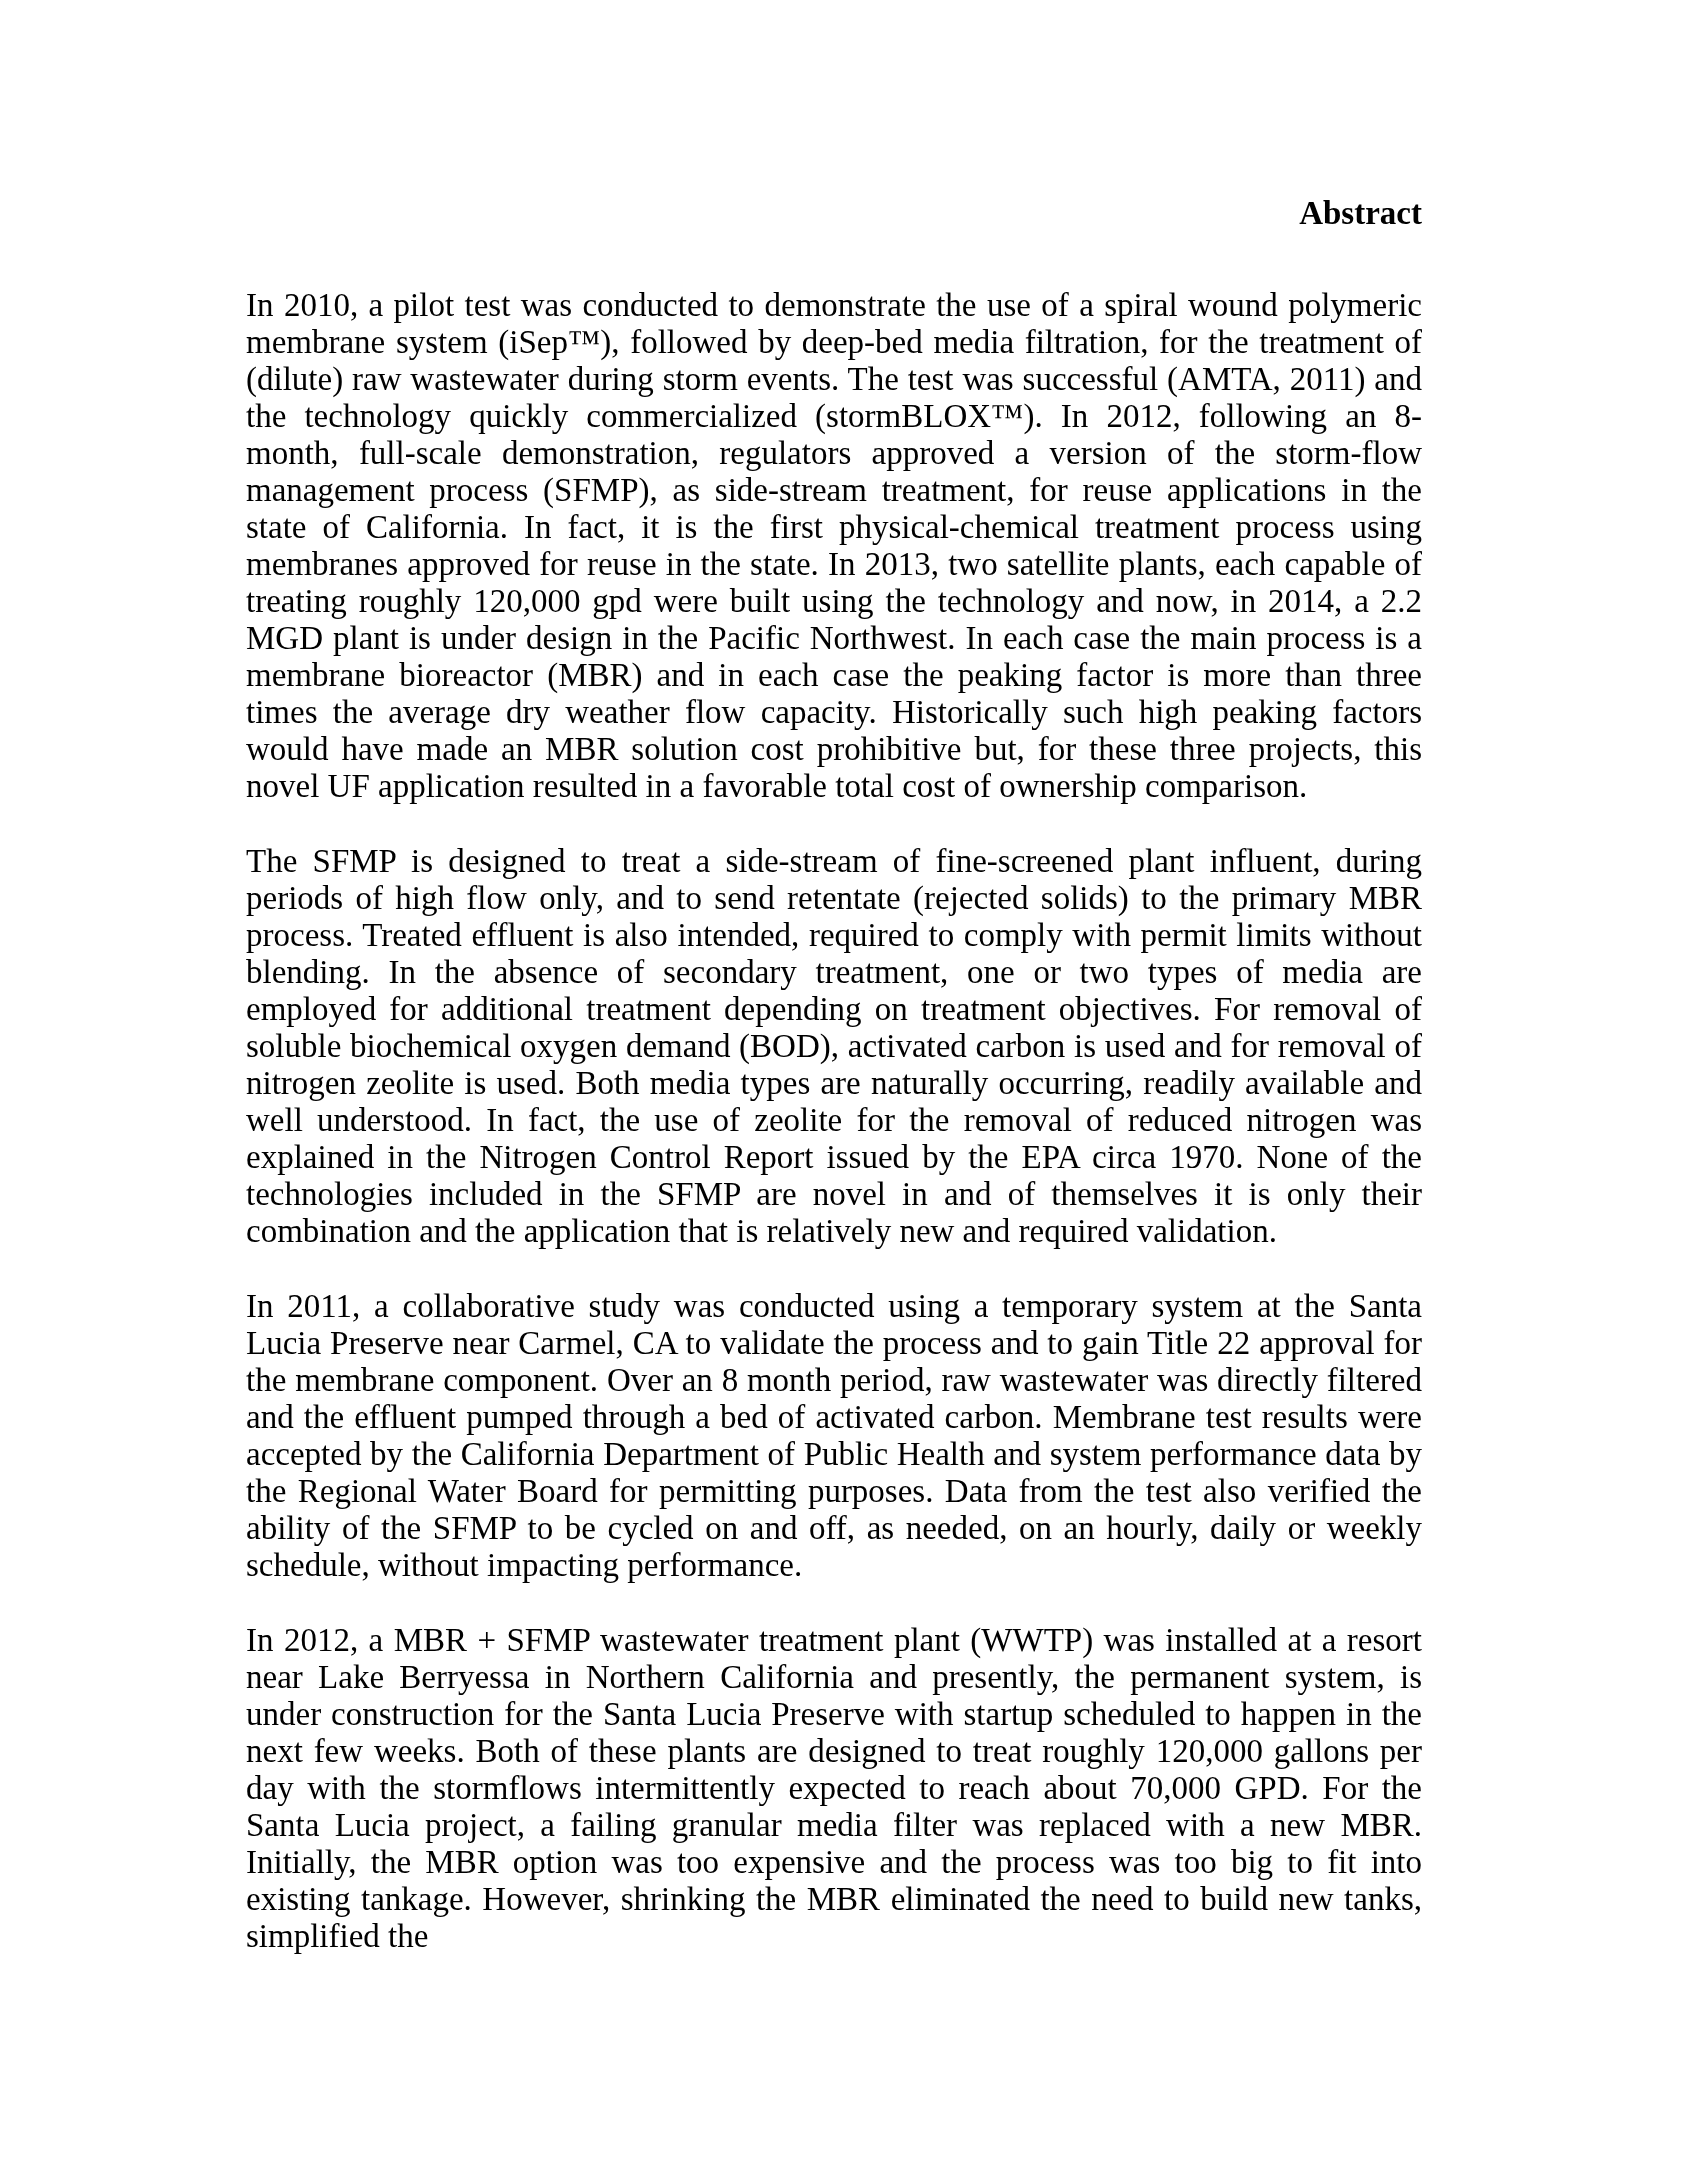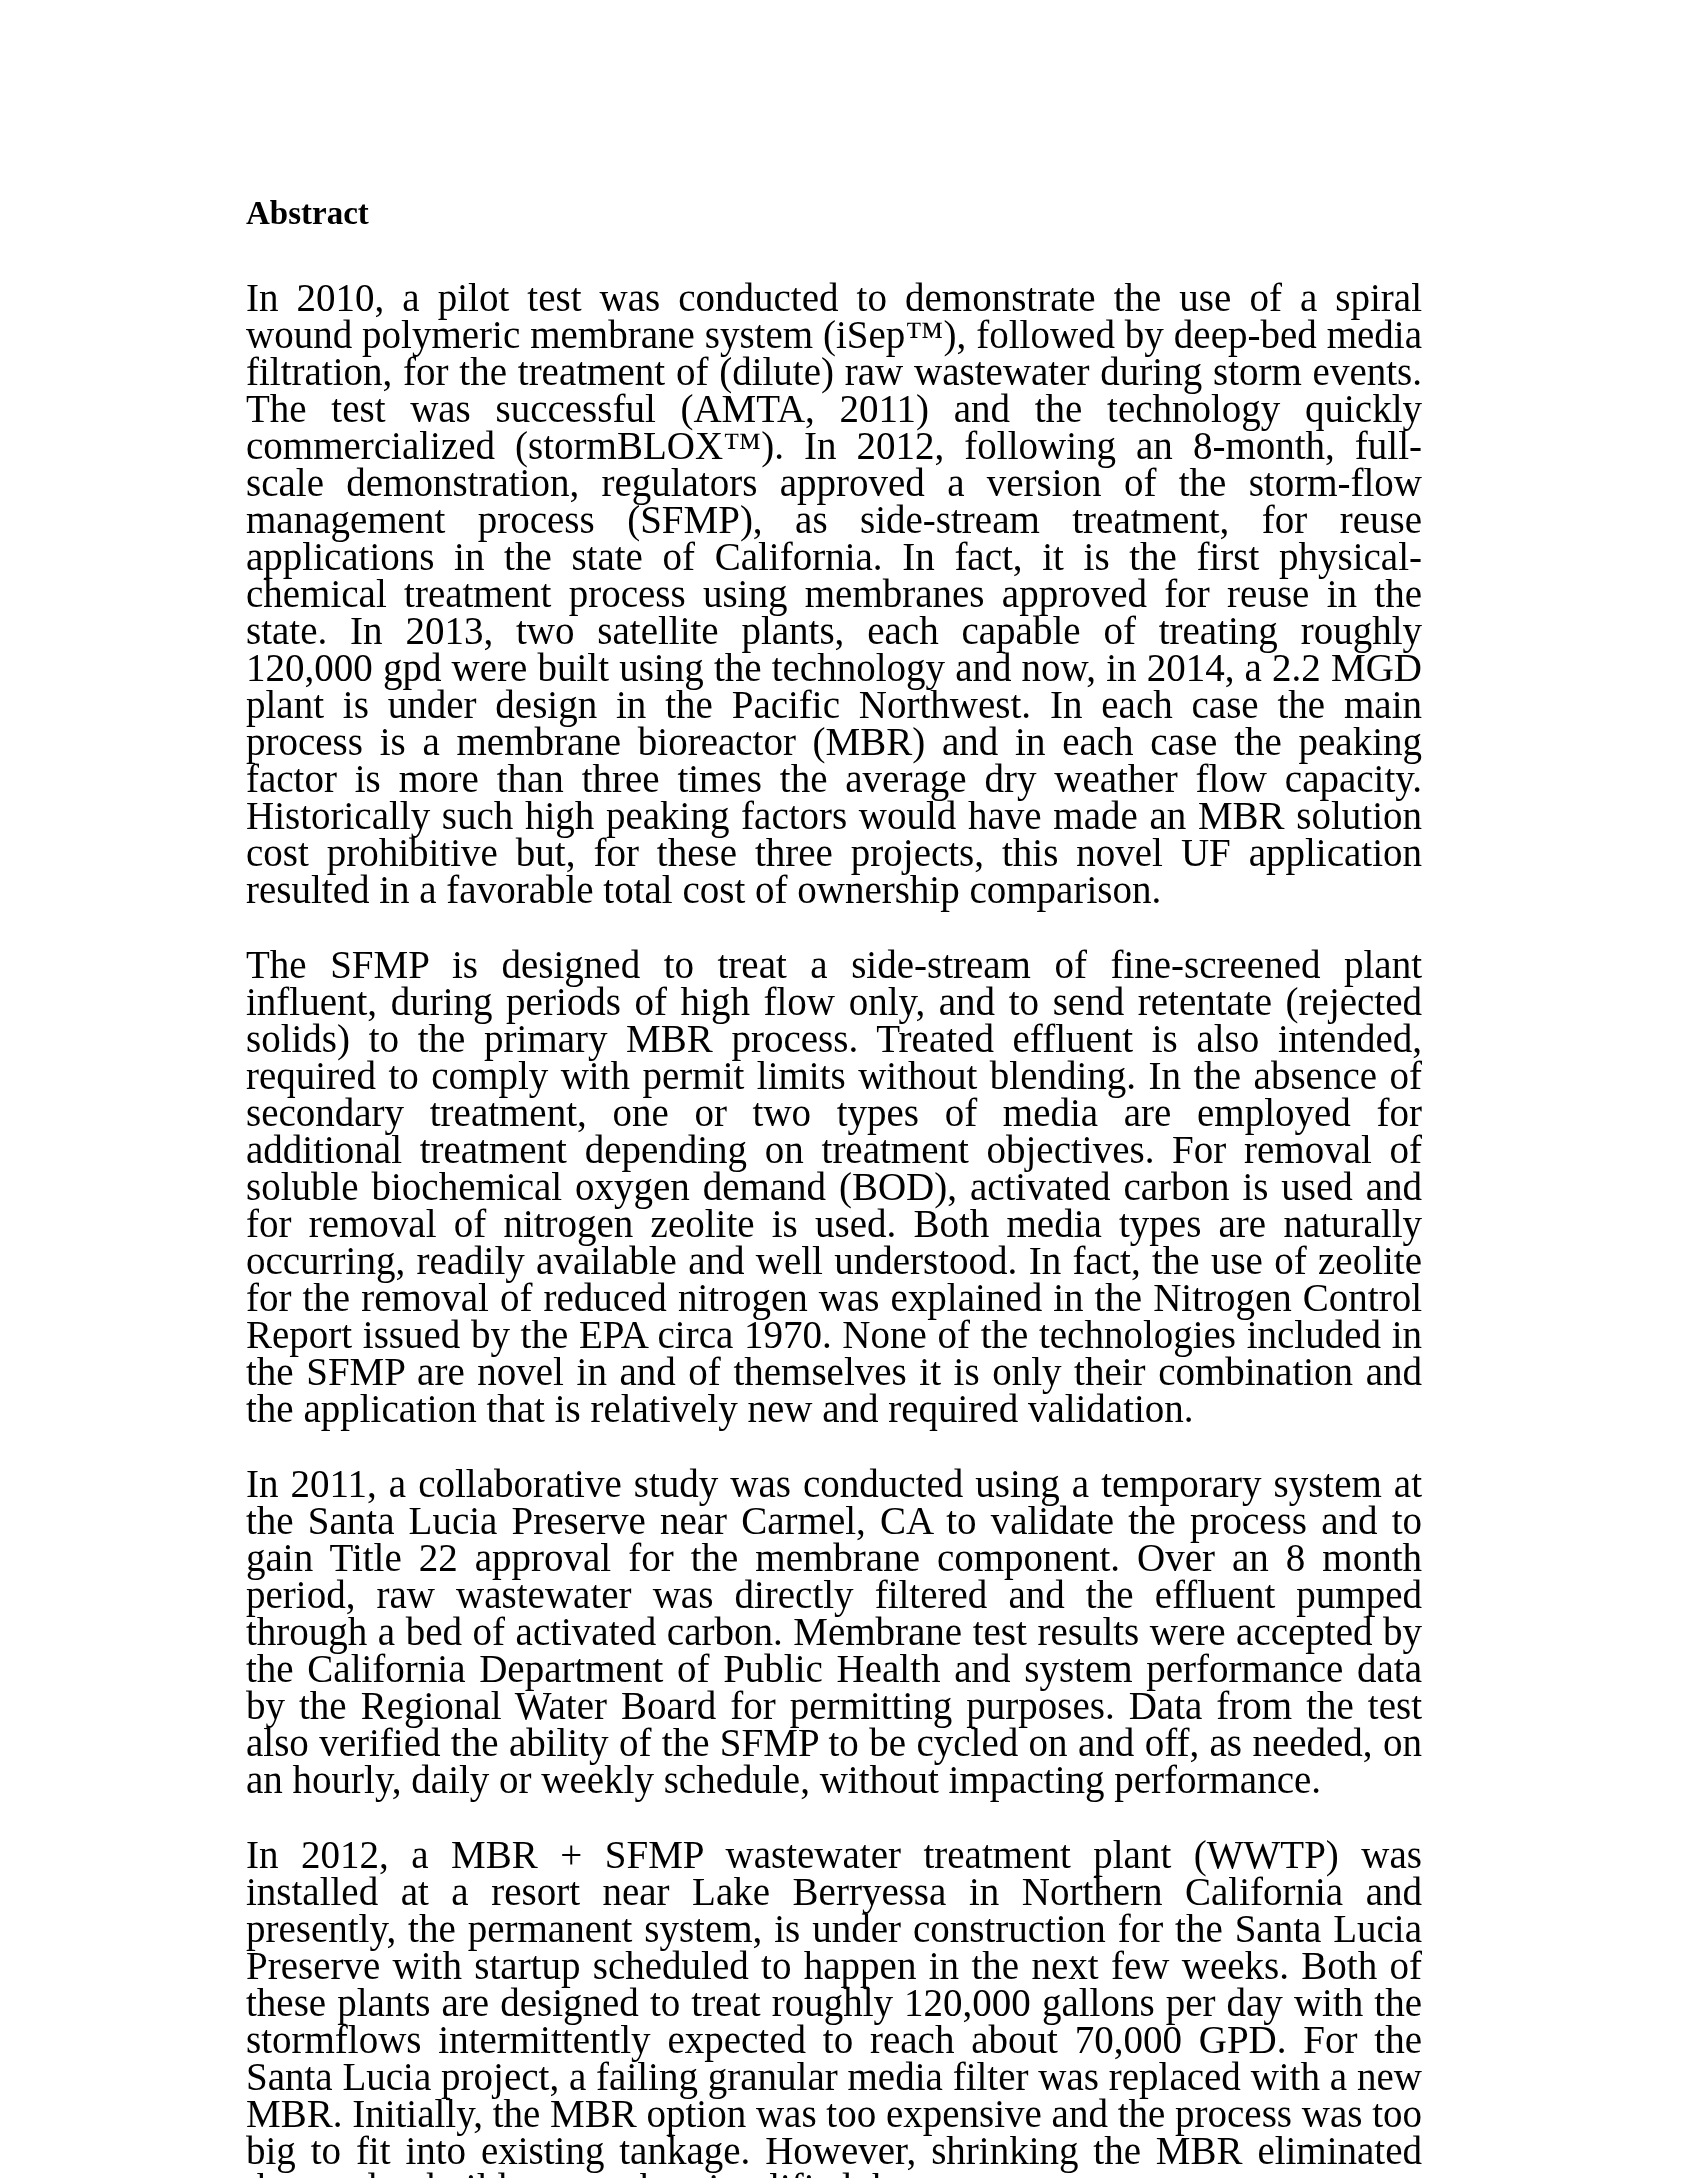--- a/index.html
+++ b/index.html
@@ -19,35 +19,35 @@
       position: absolute;
       left: 246px;
       top: 0;
       width: 1176px;
     }
     .title {
       position: absolute;
       left: 0;
       width: 1176px;
       top: 194px;
-      text-align: left;
+      text-align: right;
       font-weight: bold;
       font-size: 33px;
       line-height: 38px;
       margin: 0;
     }
     .body {
       position: absolute;
       left: 0;
       top: 271px;
       width: 1176px;
     }
     .para {
-      margin: 8px 0 38px 0;
-      font-size: 39px;
+      margin: 16px 0 38px 0;
+      font-size: 33px;
       line-height: 37px;
       text-align: justify;
       text-justify: inter-word;
     }
   </style>
 </head>
 <body>
 
 <div class="page">
   <h1 class="title">Abstract</h1>

